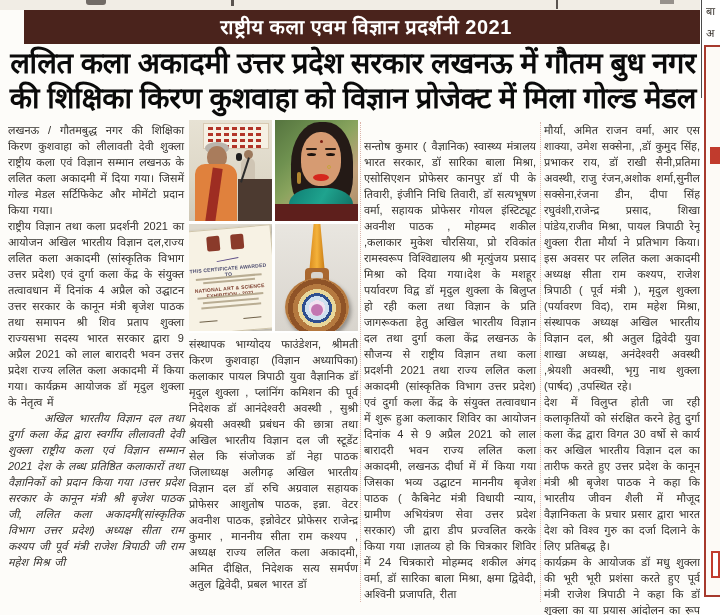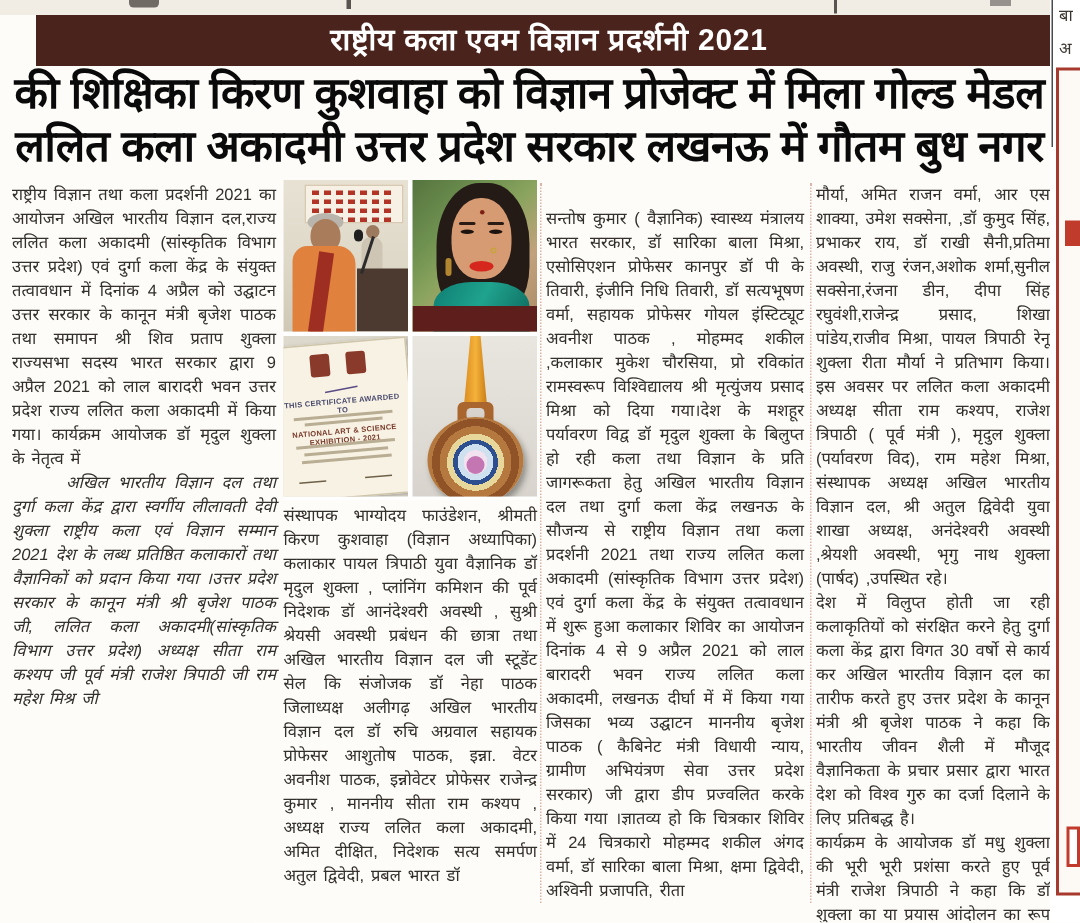--- a/index.html
+++ b/index.html
@@ -114,25 +114,26 @@
   <div class="top-strip">
     <span class="tick t1"></span>
     <span class="tick t2"></span>
     <span class="tick t3"></span>
     <span class="tick t4"></span>
   </div>
 
   <div class="banner">राष्ट्रीय कला एवम विज्ञान प्रदर्शनी 2021</div>
 
   <div class="headline">
+    <div class="hl">ललित कला अकादमी उत्तर प्रदेश सरकार  लखनऊ में गौतम बुध नगर</div>
     <div class="hl">की शिक्षिका किरण कुशवाहा को विज्ञान प्रोजेक्ट में मिला गोल्ड मेडल</div>
-    <div class="hl">ललित कला अकादमी उत्तर प्रदेश सरकार  लखनऊ में गौतम बुध नगर</div>
   </div>
 
   <div class="col col1">
+    <p>लखनऊ / गौतमबुद्ध नगर की शिक्षिका किरण कुशवाहा को लीलावती देवी शुक्ला राष्ट्रीय कला एवं विज्ञान सम्मान लखनऊ के ललित कला अकादमी में दिया गया। जिसमें गोल्ड मेडल सर्टिफिकेट और मोमेंटो प्रदान किया गया।</p>
     <p>राष्ट्रीय विज्ञान तथा कला प्रदर्शनी 2021 का आयोजन अखिल भारतीय विज्ञान दल,राज्य ललित कला अकादमी (सांस्कृतिक विभाग उत्तर प्रदेश) एवं दुर्गा कला केंद्र के संयुक्त तत्वावधान में दिनांक 4 अप्रैल को उद्घाटन उत्तर सरकार के कानून मंत्री बृजेश पाठक तथा समापन श्री शिव प्रताप शुक्ला राज्यसभा सदस्य भारत सरकार द्वारा 9 अप्रैल 2021 को लाल बारादरी भवन उत्तर प्रदेश राज्य ललित कला अकादमी में किया गया। कार्यक्रम आयोजक डॉ मृदुल शुक्ला के नेतृत्व में</p>
     <p class="indent">अखिल भारतीय विज्ञान दल तथा दुर्गा कला केंद्र द्वारा स्वर्गीय लीलावती देवी शुक्ला राष्ट्रीय कला एवं विज्ञान सम्मान 2021 देश के लब्ध प्रतिष्ठित कलाकारों तथा वैज्ञानिकों को प्रदान किया गया ।उत्तर प्रदेश सरकार के कानून मंत्री श्री बृजेश पाठक जी, ललित कला अकादमी(सांस्कृतिक विभाग उत्तर प्रदेश) अध्यक्ष सीता राम कश्यप जी पूर्व मंत्री राजेश त्रिपाठी जी  राम महेश मिश्र जी</p>
   </div>
 
   <div class="collage">
     <div class="ph ph-speaker">
       <div class="wall-banner">
           <i></i>
           <i></i>
           <i></i>

